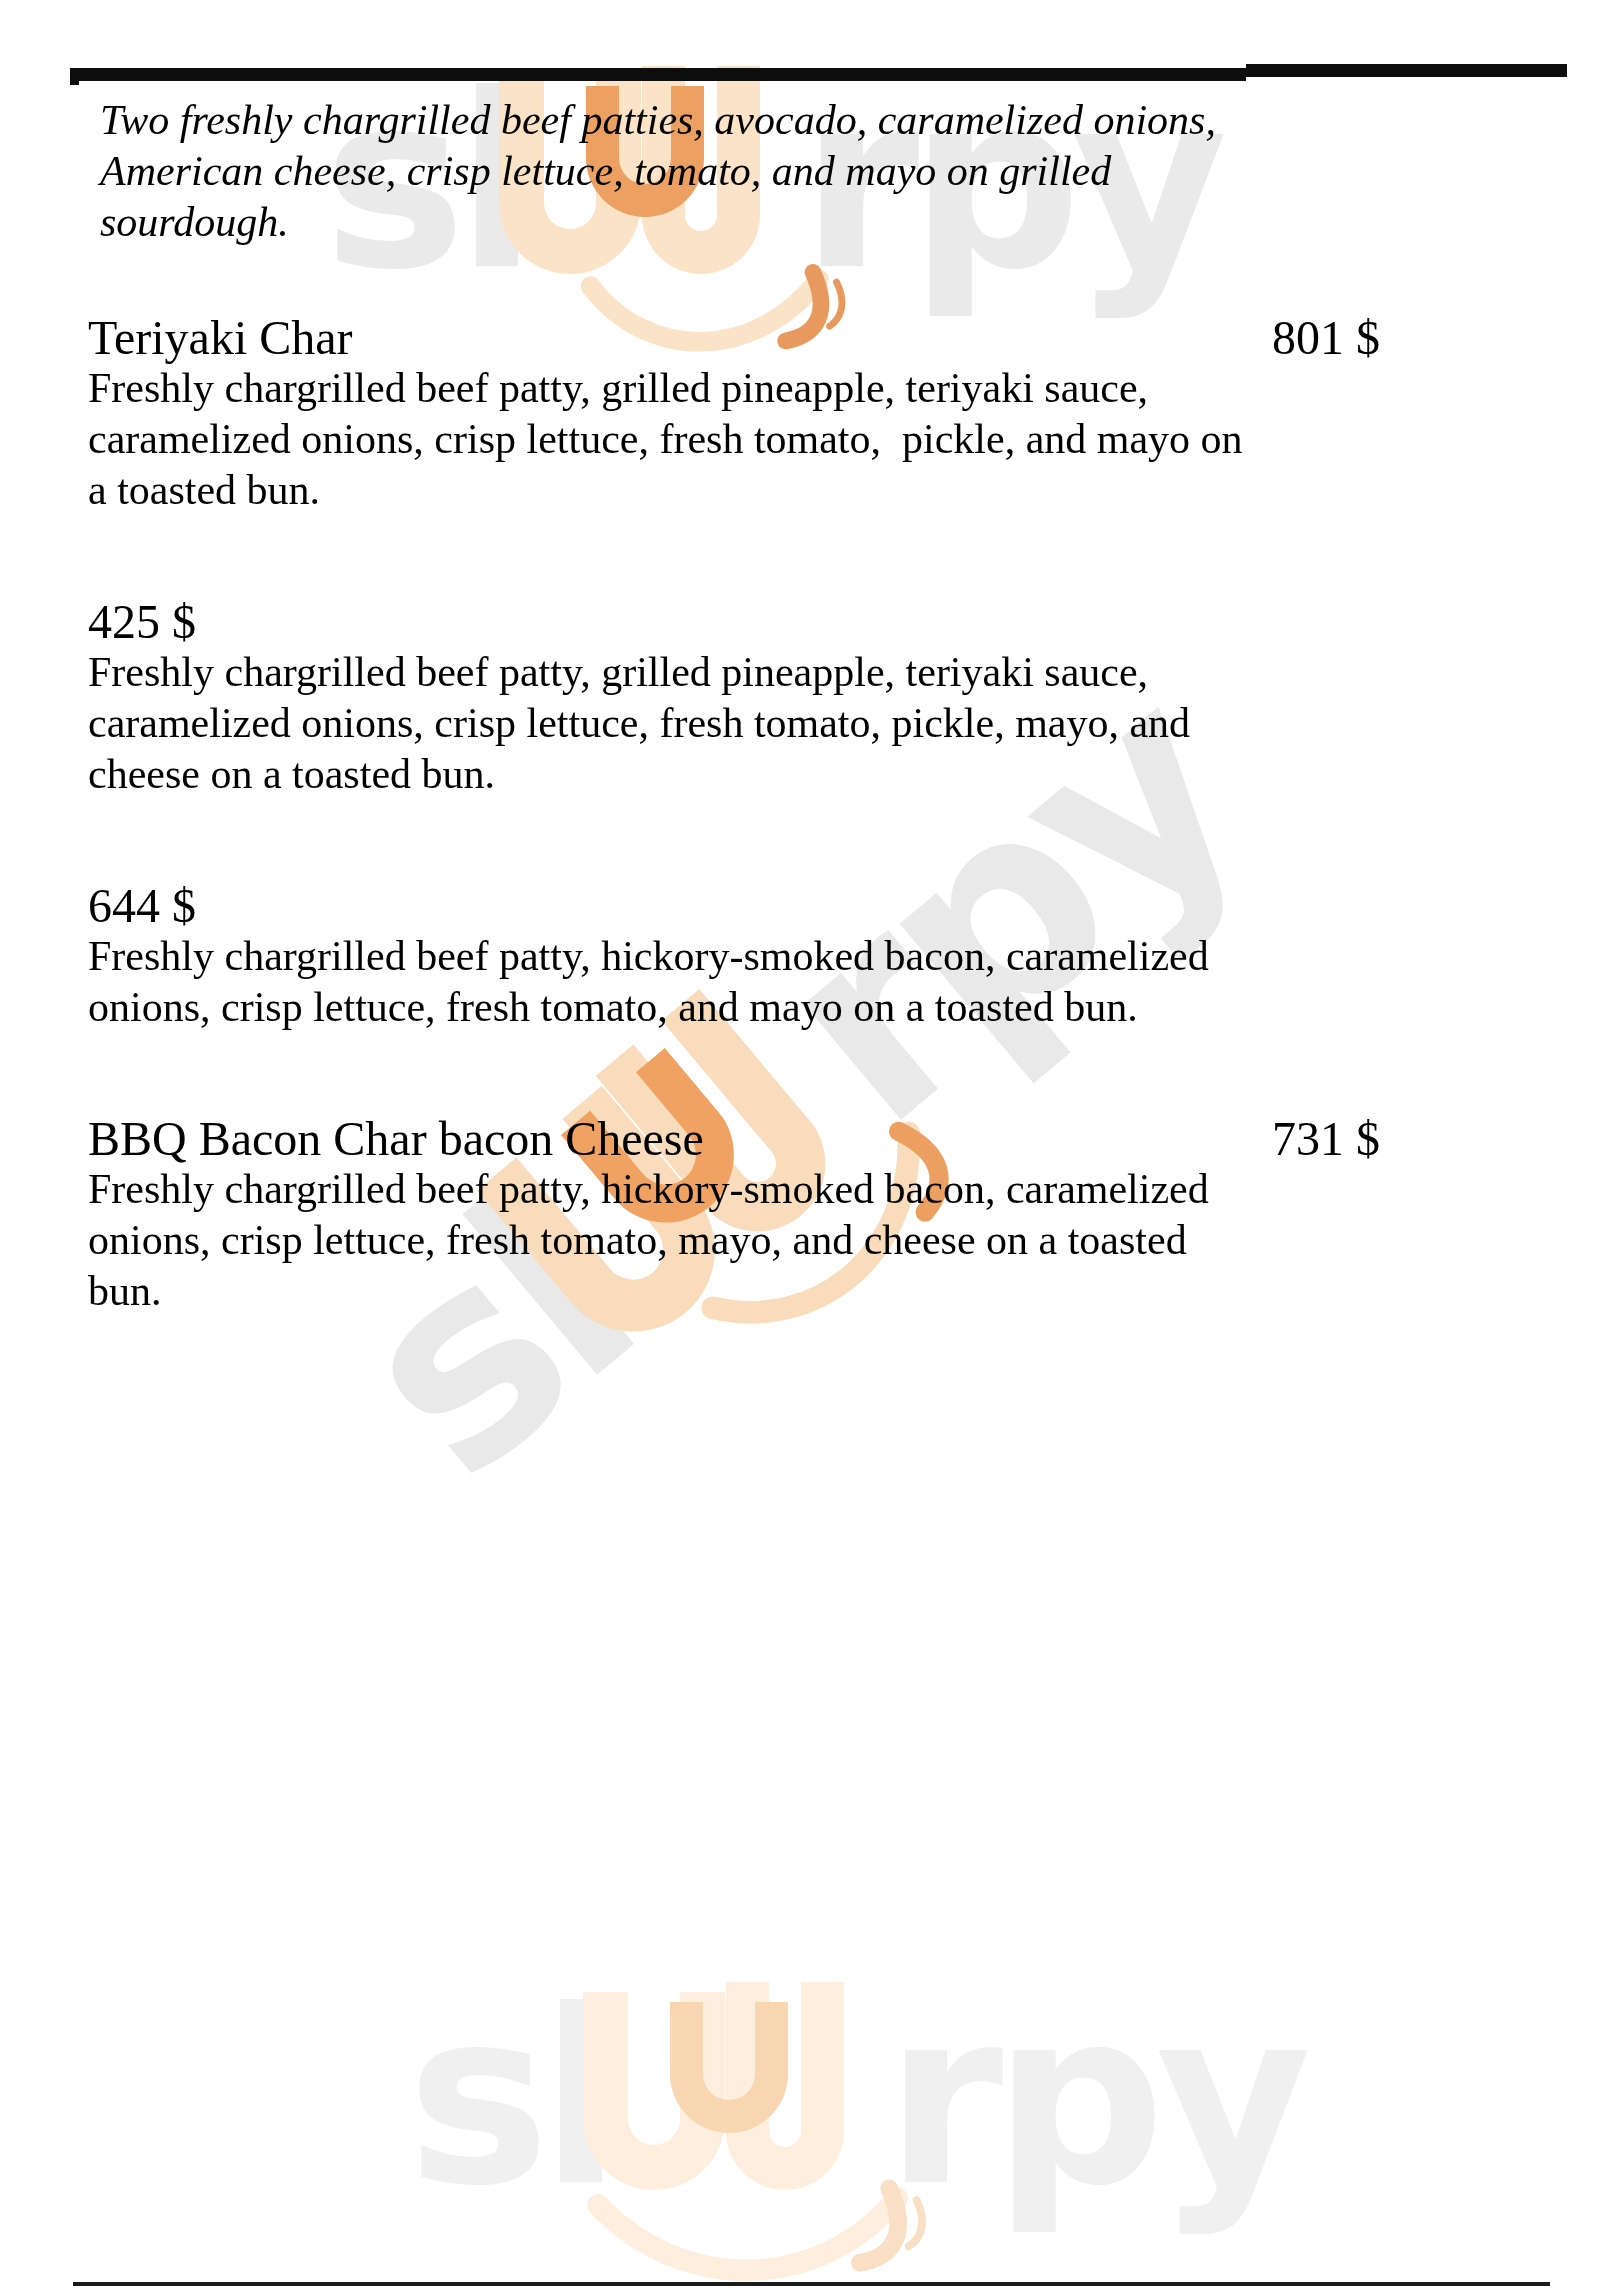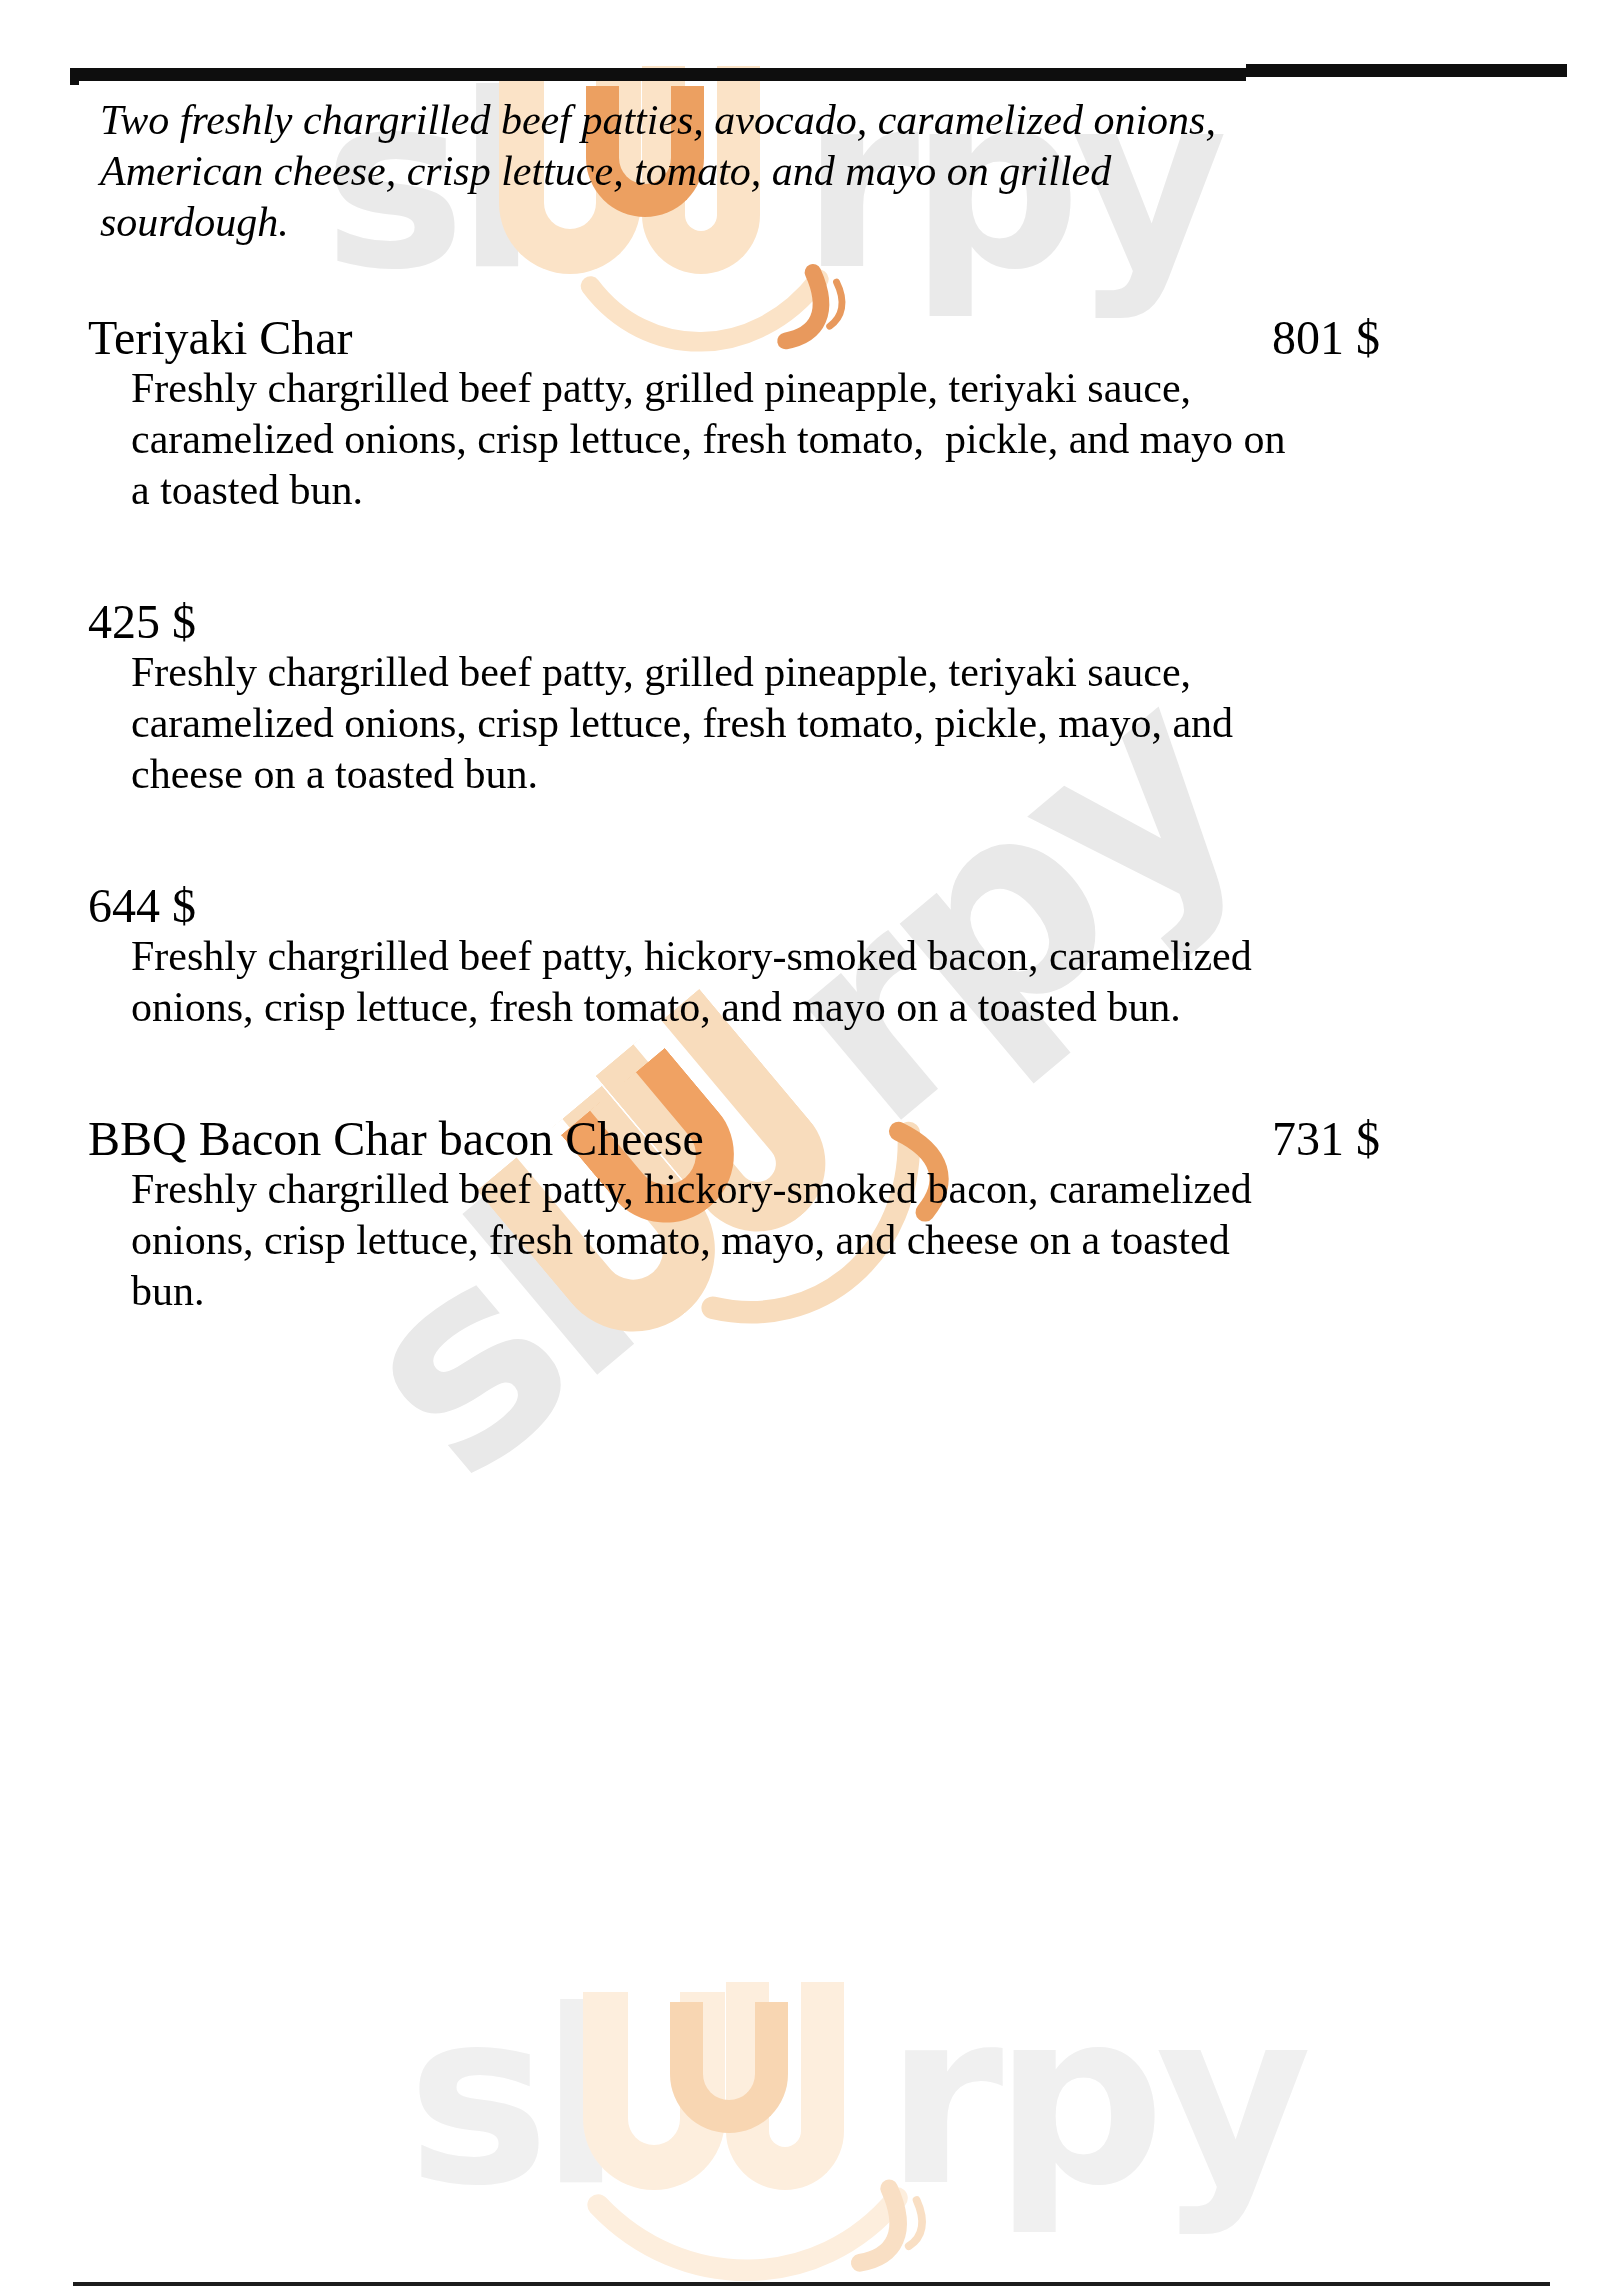--- a/index.html
+++ b/index.html
@@ -25,21 +25,21 @@
   .intro {
     position: absolute; left: 88px; top: 83px; margin: 12px;
     font-size: 42px; line-height: 51px; white-space: pre-wrap; font-style: italic;
   }
   .item { position: absolute; left: 88px; width: 1292px; }
   .item-row {
     display: flex; justify-content: space-between; align-items: baseline;
     font-size: 48px; line-height: 51px; gap: 8px;
   }
   .item-desc {
-    font-size: 42px; line-height: 51px; white-space: pre-wrap; margin-left: 43px;
+    font-size: 42px; line-height: 51px; white-space: pre-wrap;
   }
 
   
   .wm {
     position: absolute; width: 882px; height: 353px; z-index: 0;
     font-family: "DejaVu Sans", sans-serif; font-weight: bold;
     pointer-events: none;
   }
   .wm-txt { position: absolute; font-size: 240px; line-height: 240px; letter-spacing: -9.8px; color: var(--wm-gray); }
   .wm-sl  { left: 0;   top: 23.5px; }

